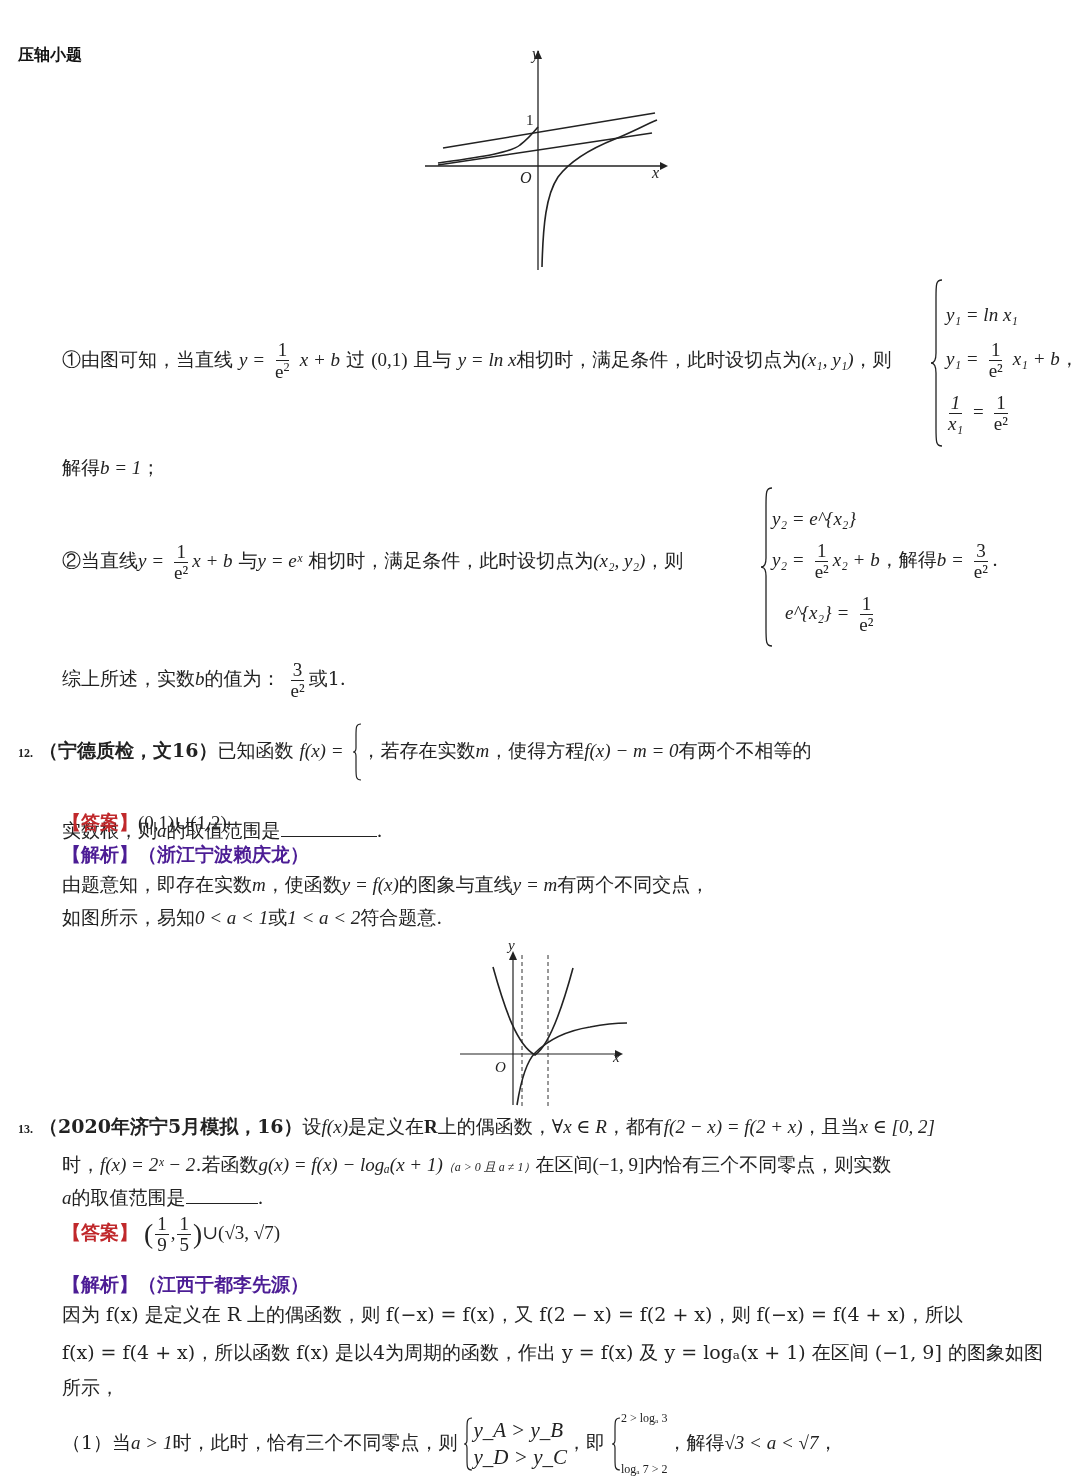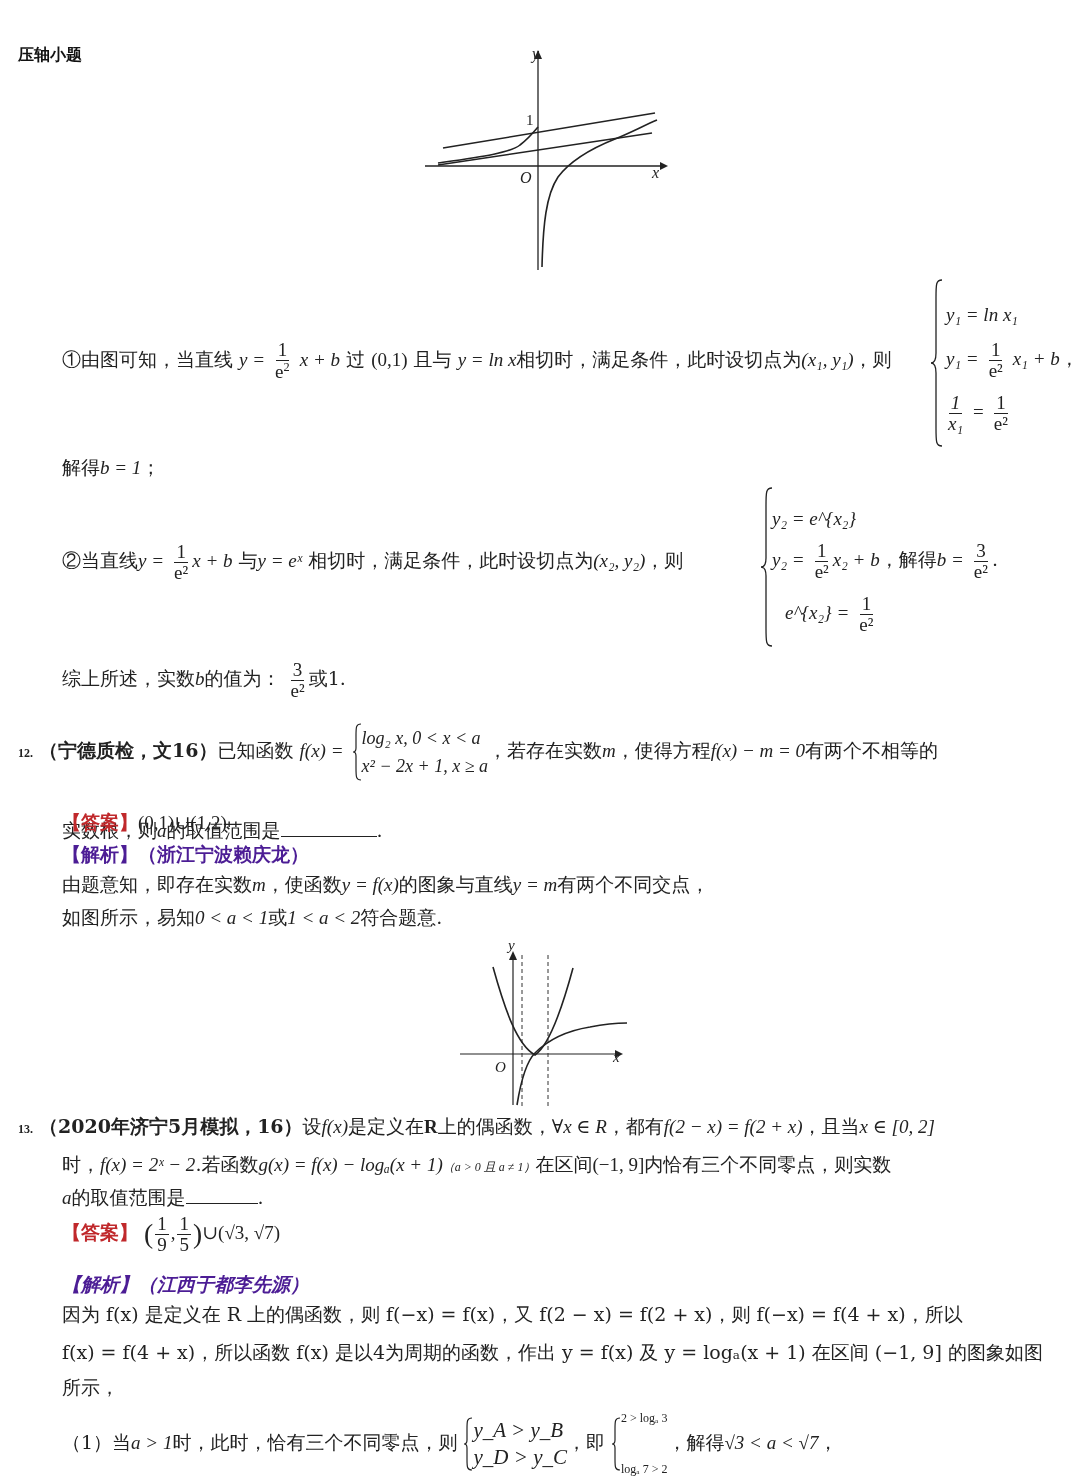--- a/index.html
+++ b/index.html
@@ -136,24 +136,20 @@
 </div>
 
 <div class="abs" style="left:18px;top:722px;">
   <span class="qnum">12.</span>
   <span class="qsrc">（宁德质检，文16）</span><span>已知函数</span>
   <span class="i">f(x) =</span>
   <span class="sys" style="margin-left:2px;">
     <svg style="position:relative;" width="10" height="60" viewBox="0 0 10 60">
         <path d="M9,2 C4,2 4,5 4,14 L4,26 C4,29 3,30 1,30 C3,30 4,31 4,34 L4,46 C4,55 4,58 9,58" fill="none" stroke="#222" stroke-width="1.2"></path>
       </svg>
-    <span class="sys-lines i" style="font-size:18px;line-height:28px;">
-        <span>log₂ x, 0 &lt; x &lt; a</span>
-        <span>x² − 2x + 1, x ≥ a</span>
-      </span>
   </span><span>，若存在实数</span><span class="i">m</span><span>，使得方程</span><span class="i">f(x) − m = 0</span><span>有两个不相等的</span>
 </div>
 <div class="abs" style="left:62px;top:780px;margin-top:38px;">
   <span>实数根，则</span><span class="i">a</span><span>的取值范围是</span><span class="blank" style="width:96px;"></span><span>.</span>
 </div>
 <div class="abs" style="left:62px;top:810px;">
   <span class="ans-label">【答案】</span><span class="m">(0,1)∪(1,2)</span>
 </div>
 <div class="abs" style="left:62px;top:842px;">
   <span class="ana-label">【解析】</span><span class="ana-label">（浙江宁波赖庆龙）</span>
@@ -194,21 +190,21 @@
 <div class="abs" style="left:62px;top:1214px;">
   <span class="ans-label">【答案】</span>
   <span class="paren-big m">(</span><span class="frac m">
       <span class="num">1</span>
       <span class="den">9</span>
     </span><span class="m">,</span><span class="frac m">
       <span class="num">1</span>
       <span class="den">5</span>
     </span><span class="paren-big m">)</span><span class="m">∪</span><span class="m">(√3, √7)</span>
 </div>
-<div class="abs" style="left:62px;top:1272px;font-style:italic;">
+<div class="abs" style="left:62px;top:1272px;">
   <span class="ana-label">【解析】</span><span class="ana-label">（江西于都李先源）</span>
 </div>
 <div class="abs" style="left:62px;top:1302px;">因为 f(x) 是定义在 R 上的偶函数，则 f(−x) = f(x)，又 f(2 − x) = f(2 + x)，则 f(−x) = f(4 + x)，所以</div>
 <div class="abs" style="left:62px;top:1340px;">f(x) = f(4 + x)，所以函数 f(x) 是以4为周期的函数，作出 y = f(x) 及 y = logₐ(x + 1) 在区间 (−1, 9] 的图象如图</div>
 <div class="abs" style="left:62px;top:1375px;">所示，</div>
 <div class="abs" style="left:62px;top:1405px;">
   <span>（1）当</span><span class="i">a &gt; 1</span><span>时，此时，恰有三个不同零点，则</span>
   <span class="sys">
     <svg style="position:relative;" width="10" height="56" viewBox="0 0 10 56">
         <path d="M9,2 C4,2 4,5 4,13 L4,24 C4,27 3,28 1,28 C3,28 4,29 4,32 L4,43 C4,51 4,54 9,54" fill="none" stroke="#222" stroke-width="1.2"></path>

